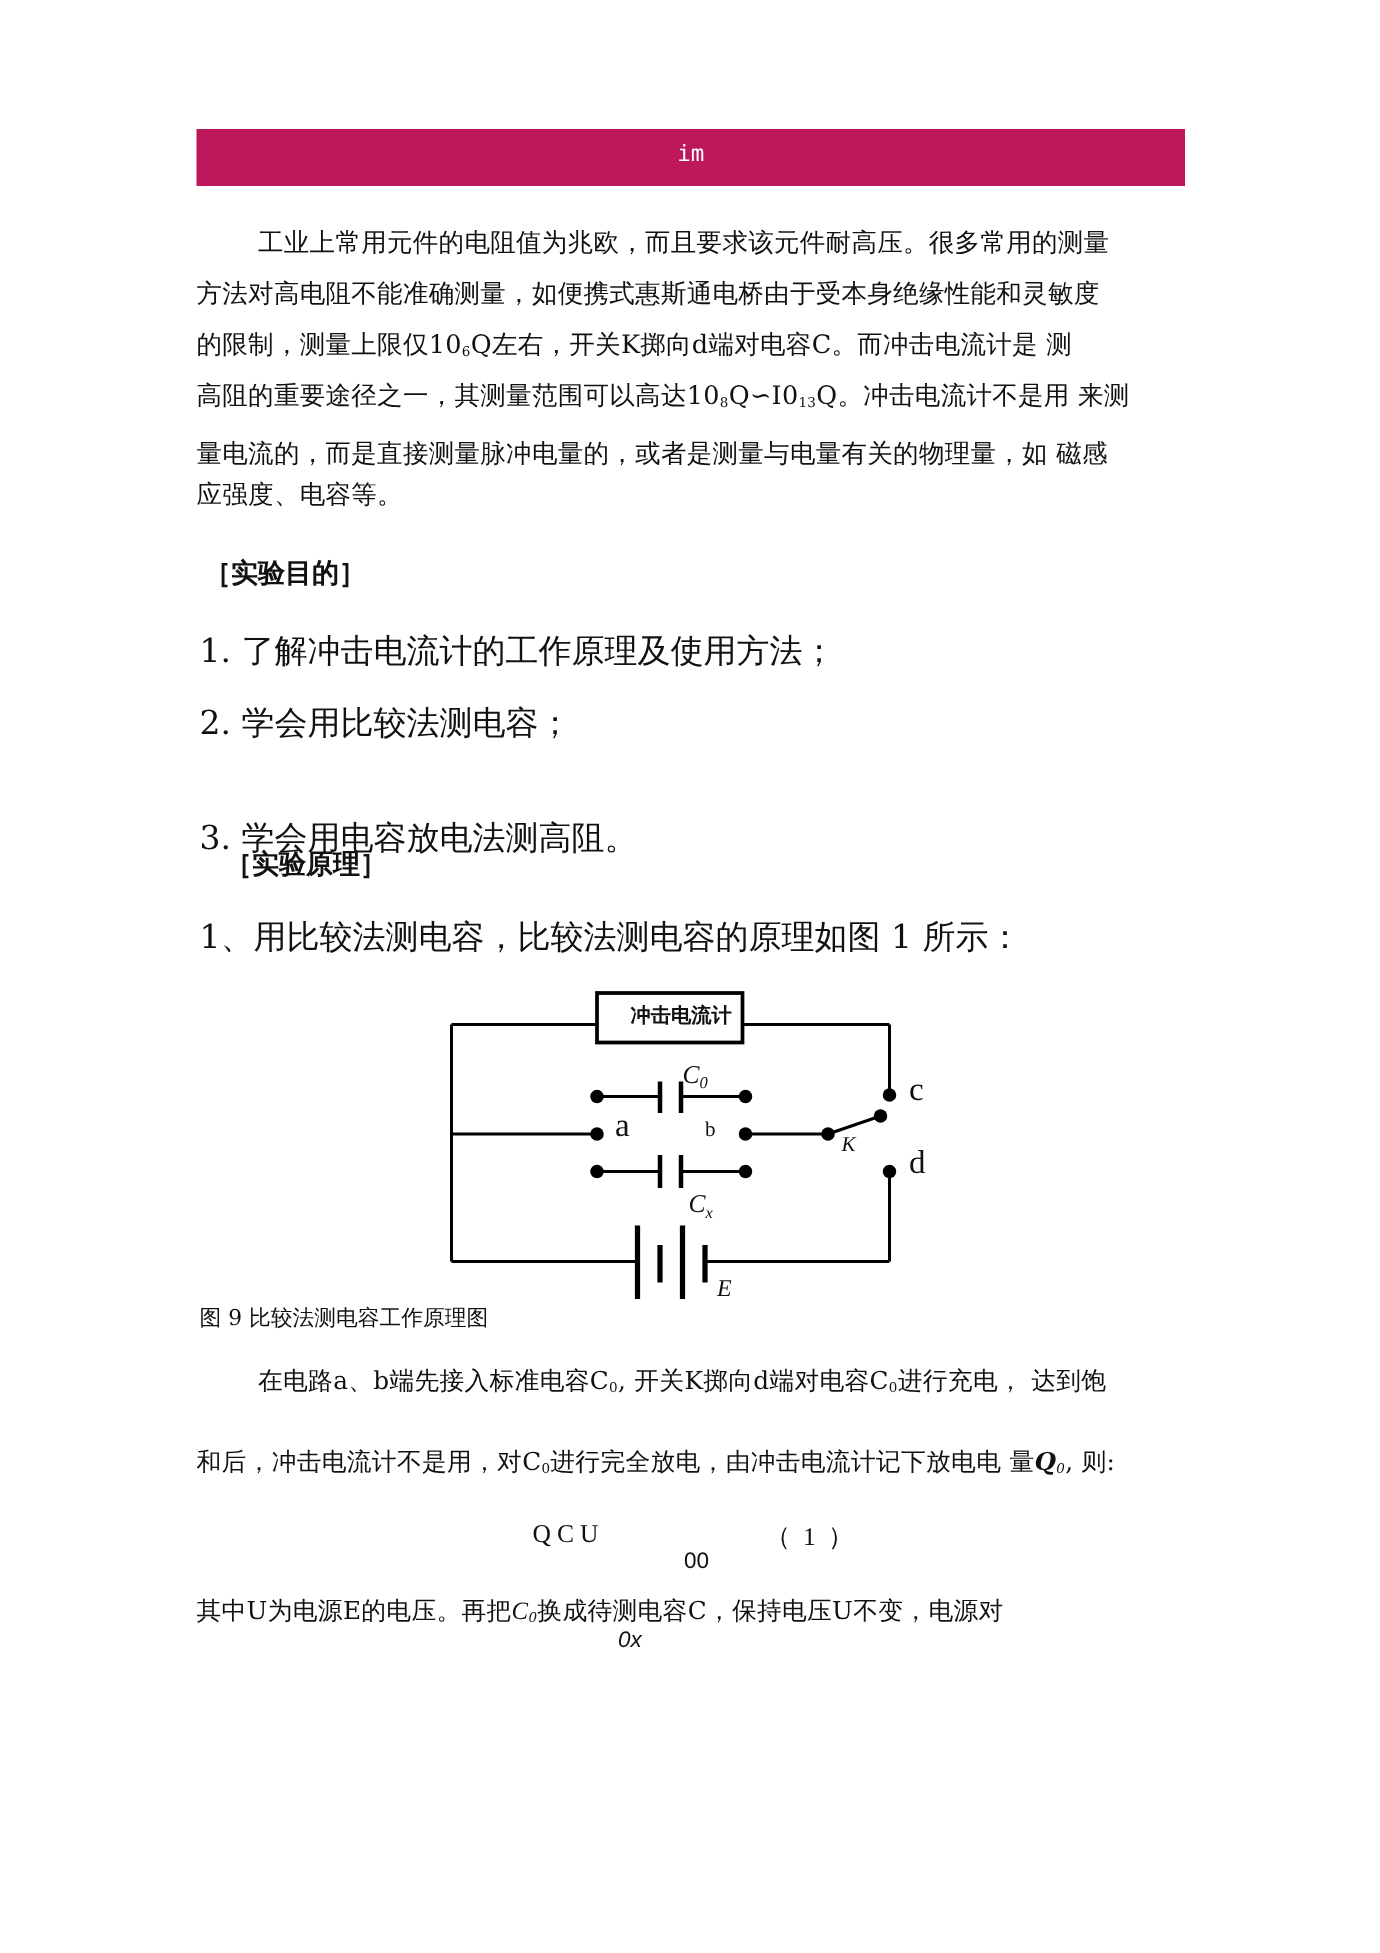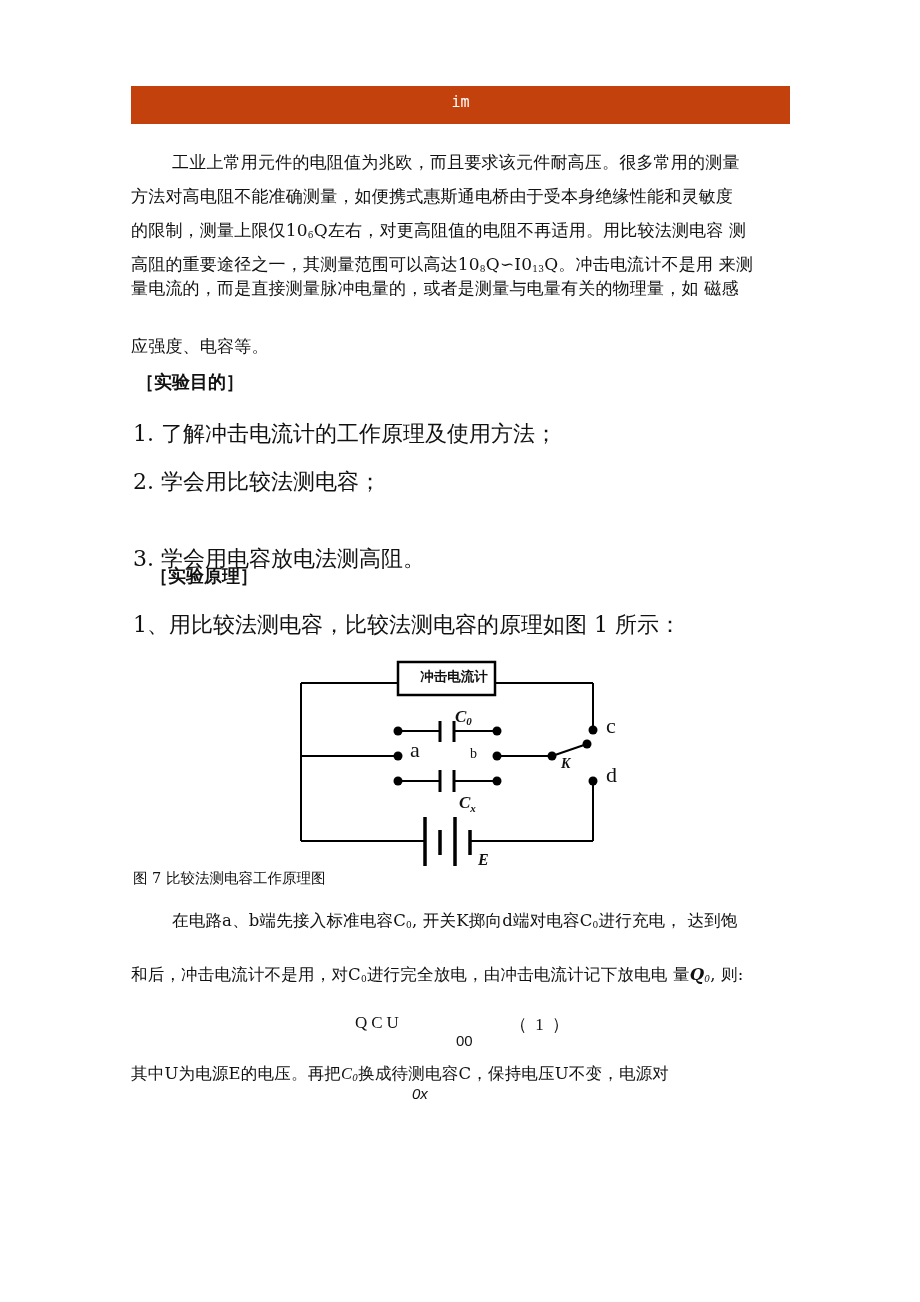--- a/index.html
+++ b/index.html
@@ -1,45 +1,45 @@
 <!DOCTYPE html>
 <html><head>
 <meta charset="utf-8">
 <style>
   html, body { margin: 0; padding: 0; background: #ffffff; }
   body { width: 920px; height: 1302px; position: relative; overflow: hidden;
          font-family: "DejaVu Serif", "Liberation Serif", serif; color: #111; }
   .abs { position: absolute; white-space: nowrap; }
   .header-bar { position: absolute; left: 131px; top: 86px; width: 659px; height: 38px;
-                background: #c2410c; }
+                background: #be185d; }
   .header-text { position: absolute; left: 0; right: 0; top: 7px; text-align: center;
                  color: #fff; font-family: "DejaVu Sans Mono", "Liberation Mono", monospace; font-size: 15px; }
   .para { font-size: 17px; line-height: 20px; letter-spacing: 0.2px; }
   .heading { font-size: 18px; font-weight: bold; font-family: "DejaVu Sans", "Liberation Sans", sans-serif; }
   .list-item { font-size: 22px; }
   .sub { font-size: 9px; vertical-align: -2px; }
   .caption { font-size: 14.5px; }
   .formula { font-family: "Liberation Serif", serif; font-size: 17px; letter-spacing: 4px; }
   .tiny { font-family: "Liberation Sans", sans-serif; font-size: 15px; }
-  .it { font-style: italic; font-weight: bold; }
+  .it { font-style: italic; font-weight: normal; }
   .itn { font-style: italic; }
 </style>
 </head>
 <body>
 
 <div class="header-bar">
   <div class="header-text">im</div>
 </div>
 
 <div class="abs para" style="left:172px; top:152px;">工业上常用元件的电阻值为兆欧，而且要求该元件耐高压。很多常用的测量</div>
 <div class="abs para" style="left:131px; top:186px;">方法对高电阻不能准确测量，如便携式惠斯通电桥由于受本身绝缘性能和灵敏度</div>
-<div class="abs para" style="left:131px; top:220px;"><span>的限制，测量上限仅10</span><span class="sub">6</span><span>Q左右，对更高阻值的电阻不再适用。用比较法测电容 测</span></div>
+<div class="abs para" style="left:131px; top:220px;"><span>的限制，测量上限仅10</span><span class="sub">6</span><span>Q左右，开关K掷向d端对电容C。而冲击电流计是 测</span></div>
 <div class="abs para" style="left:131px; top:254px;"><span>高阻的重要途径之一，其测量范围可以高达10</span><span class="sub">8</span><span>Q∽I0</span><span class="sub">13</span><span>Q。冲击电流计不是用 来测</span></div>
-<div class="abs para" style="left:131px; top:278px;text-align:center;">量电流的，而是直接测量脉冲电量的，或者是测量与电量有关的物理量，如 磁感</div>
-<div class="abs para" style="left:131px; top:336px;">应强度、电容等。</div>
+<div class="abs para" style="left:131px; top:293px;text-align:center;">量电流的，而是直接测量脉冲电量的，或者是测量与电量有关的物理量，如 磁感</div>
+<div class="abs para" style="left:131px; top:320px;">应强度、电容等。</div>
 
 <div class="abs heading" style="left:136px; top:370px;">［实验目的］</div>
 <div class="abs list-item" style="left:133px; top:419px;">1.  了解冲击电流计的工作原理及使用方法；</div>
 <div class="abs list-item" style="left:133px; top:467px;">2.  学会用比较法测电容；</div>
 <div class="abs list-item" style="left:133px; top:544px;">3.  学会用电容放电法测高阻。</div>
 
 <div class="abs heading" style="left:150px; top:564px;">［实验原理］</div>
 <div class="abs list-item" style="left:133px; top:610px;">1、用比较法测电容，比较法测电容的原理如图 1 所示：</div>
 
 <svg class="abs" style="left:0; top:0;" width="920" height="900">
@@ -93,21 +93,21 @@
 <div class="abs" style="left:398px; top:668px; width:112px; text-align:center; font-size:13.5px; font-weight:bold; font-family:'DejaVu Sans','Liberation Sans',sans-serif;">冲击电流计</div>
 <div class="abs it" style="left:455px; top:707px; font-family:'Liberation Serif',serif; font-size:17px;"><span>C</span><span style="font-size:11px; vertical-align:-3px;">0</span></div>
 <div class="abs" style="left:410px; top:737px; font-family:'Liberation Serif',serif; font-size:22px;">a</div>
 <div class="abs" style="left:470px; top:746px; font-family:'Liberation Serif',serif; font-size:14px;">b</div>
 <div class="abs" style="left:606px; top:713px; font-family:'Liberation Serif',serif; font-size:22px;">c</div>
 <div class="abs" style="left:606px; top:762px; font-family:'Liberation Serif',serif; font-size:22px;">d</div>
 <div class="abs it" style="left:561px; top:756px; font-family:'Liberation Serif',serif; font-size:14px;">K</div>
 <div class="abs it" style="left:459px; top:793px; font-family:'Liberation Serif',serif; font-size:17px;"><span>C</span><span style="font-size:11px; vertical-align:-4px;">x</span></div>
 <div class="abs it" style="left:478px; top:851px; font-family:'Liberation Serif',serif; font-size:16px;">E</div>
 
-<div class="abs caption" style="left:133px; top:869px;">图 7 比较法测电容工作原理图</div>
+<div class="abs caption" style="left:133px; top:869px;">图 9 比较法测电容工作原理图</div>
 
 <div class="abs para" style="left:172px; top:911px; font-size:16.5px;"><span>在电路a、b端先接入标准电容C</span><span class="sub">0</span><span>, 开关K掷向d端对电容C</span><span class="sub">0</span><span>进行充电，  达到饱</span></div>
 <div class="abs para" style="left:131px; top:965px; font-size:16.5px;"><span>和后，冲击电流计不是用，对C</span><span class="sub">0</span><span>进行完全放电，由冲击电流计记下放电电  量</span><span class="itn" style="font-weight:bold;">Q</span><span class="sub itn">0</span><span>, 则:</span></div>
 
 <div class="abs formula" style="left:355px; top:1013px;">QCU</div>
 <div class="abs tiny" style="left:456px; top:1032px;">00</div>
 <div class="abs formula" style="left:510px; top:1013px; letter-spacing:2px;">（ 1 ）</div>
 
 <div class="abs para" style="left:131px; top:1064px; font-size:16.5px;"><span>其中U为电源E的电压。再把</span><span class="itn" style="font-family:'Liberation Serif',serif;">C</span><span class="sub itn">0</span><span>换成待测电容C，保持电压U不变，电源对</span></div>
 <div class="abs tiny itn" style="left:412px; top:1085px;">0x</div>

